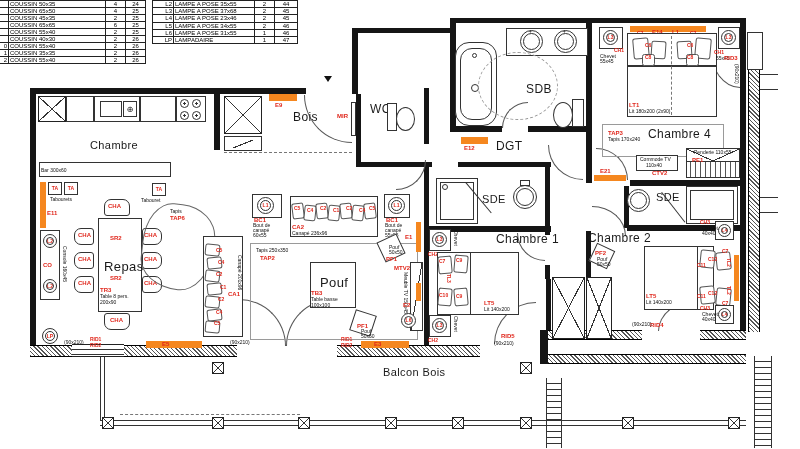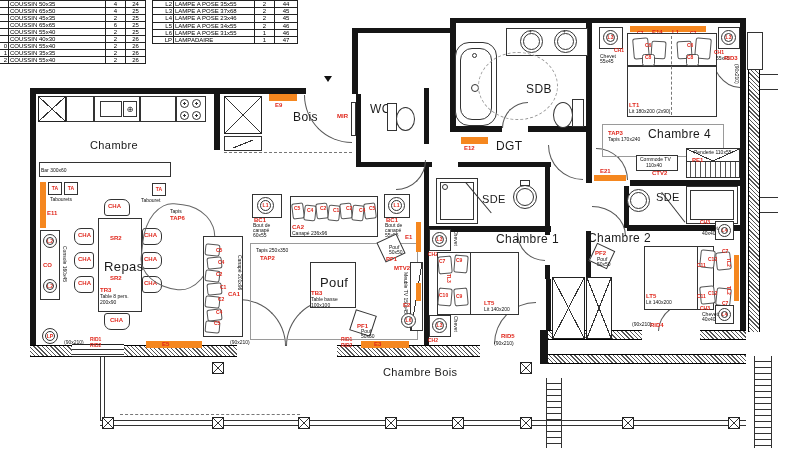--- a/index.html
+++ b/index.html
@@ -564,17 +564,17 @@
   <div class="c xbox" style="left:212px;top:417px;width:12px;height:12px"></div>
   <div class="c xbox" style="left:298px;top:417px;width:12px;height:12px"></div>
   <div class="c xbox" style="left:385px;top:417px;width:12px;height:12px"></div>
   <div class="c xbox" style="left:452px;top:417px;width:12px;height:12px"></div>
   <div class="c xbox" style="left:520px;top:417px;width:12px;height:12px"></div>
   <div class="c xbox" style="left:622px;top:417px;width:12px;height:12px"></div>
   <div class="c xbox" style="left:728px;top:417px;width:12px;height:12px"></div>
   <div class="c xbox" style="left:212px;top:362px;width:12px;height:12px"></div>
   <div class="c xbox" style="left:520px;top:362px;width:12px;height:12px"></div>
   <div class="c dashl" style="left:120px;top:414px;width:180px;height:1px"></div>
-  <span class="c room rm11" style="left:383px;top:366px">Chambre Bois</span>
+  <span class="c room rm11" style="left:383px;top:366px">Balcon Bois</span>
   <div class="c ladder" style="left:546px;top:378px;width:16px;height:70px"></div>
   <div class="c ladder" style="left:754px;top:356px;width:18px;height:92px"></div>
 
 </div>
 
 </body></html>

